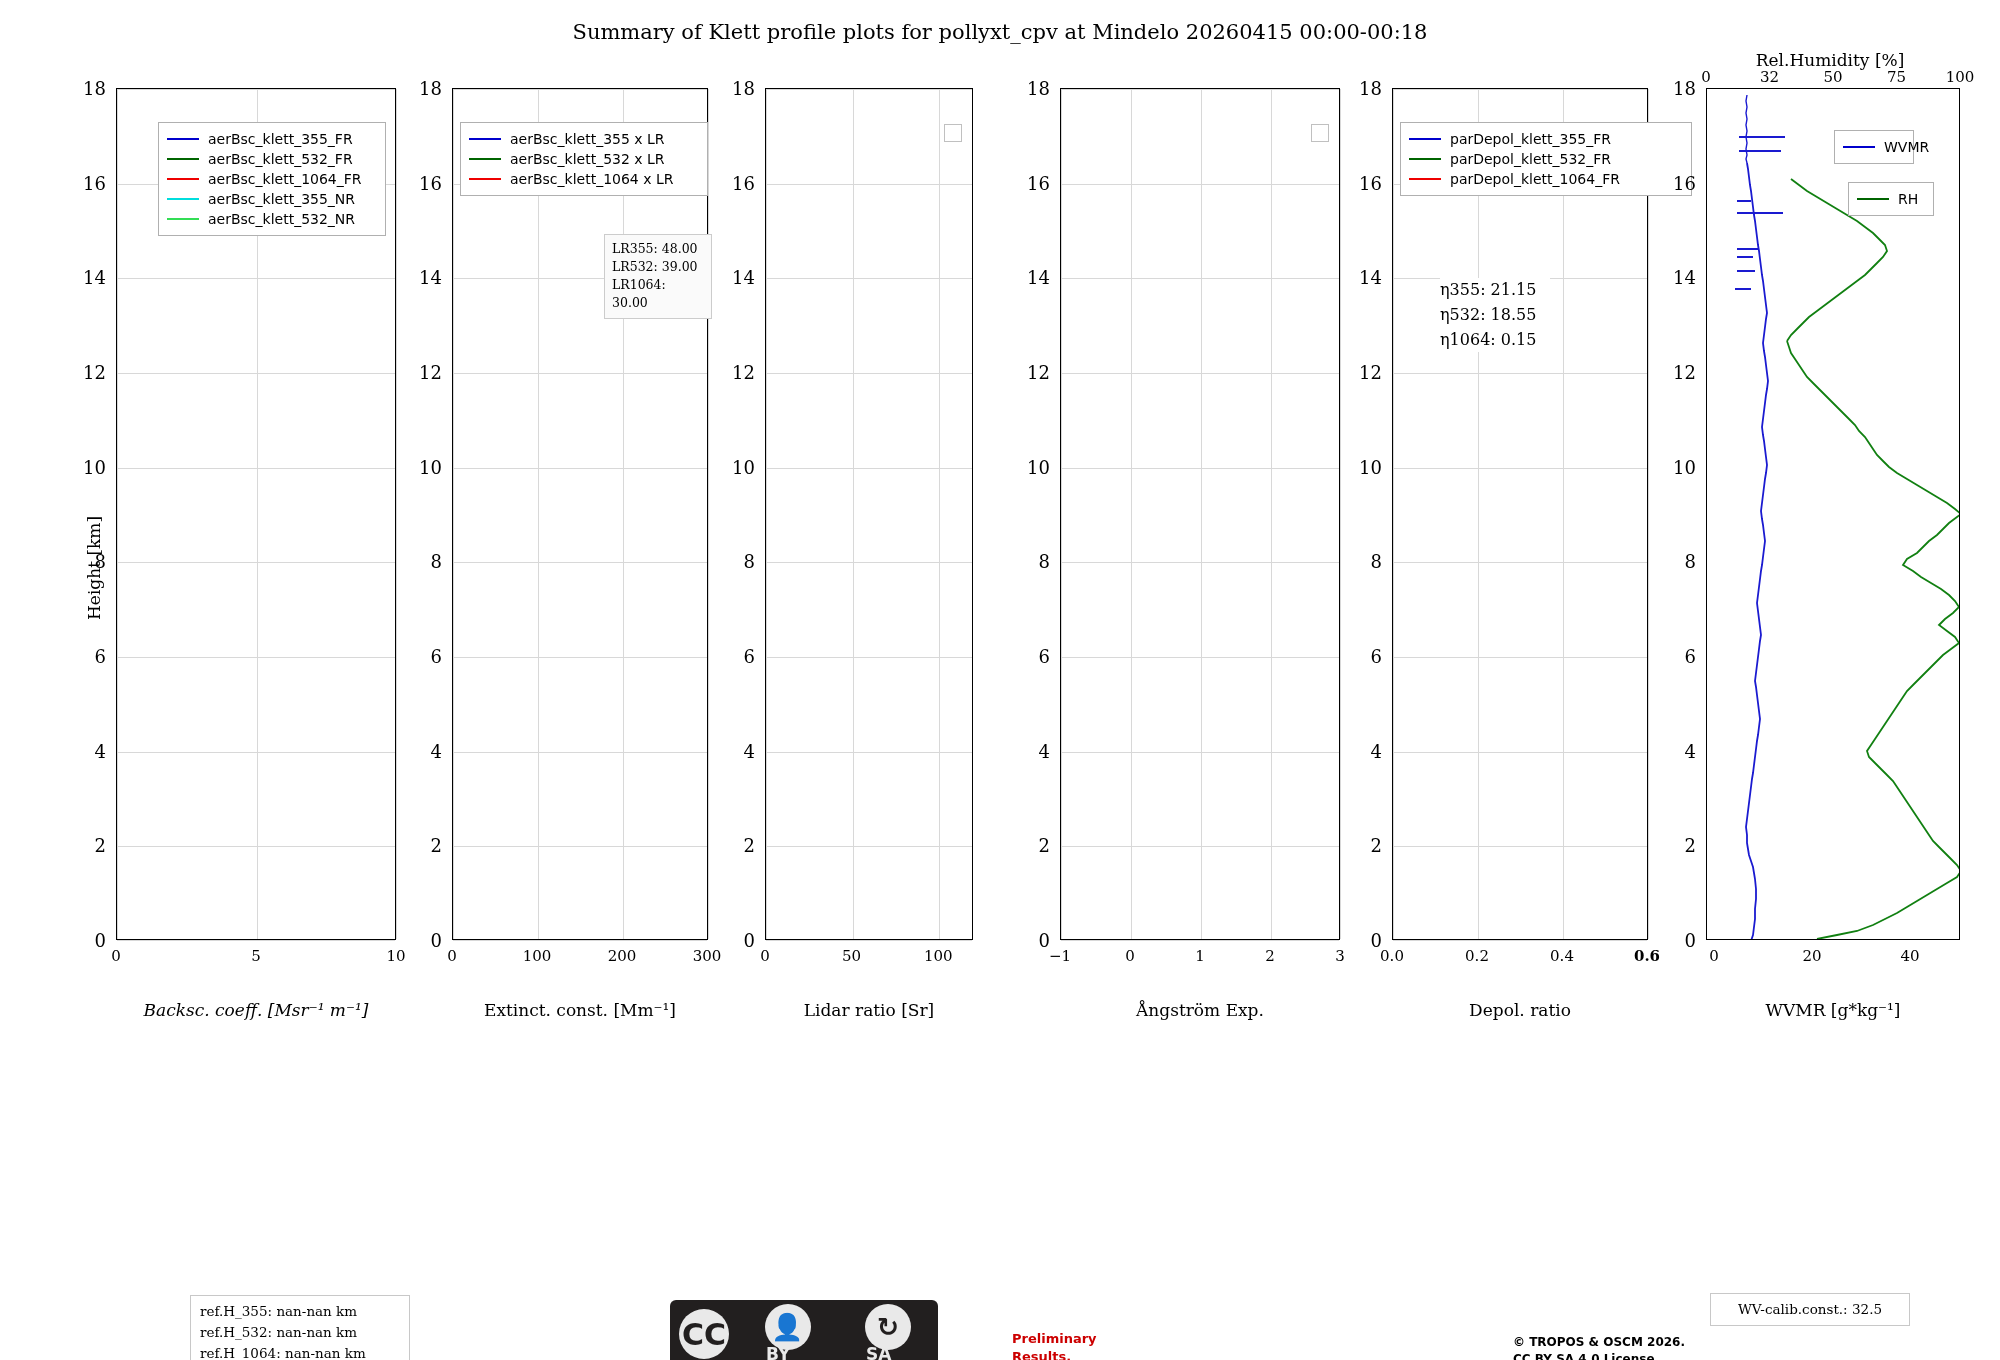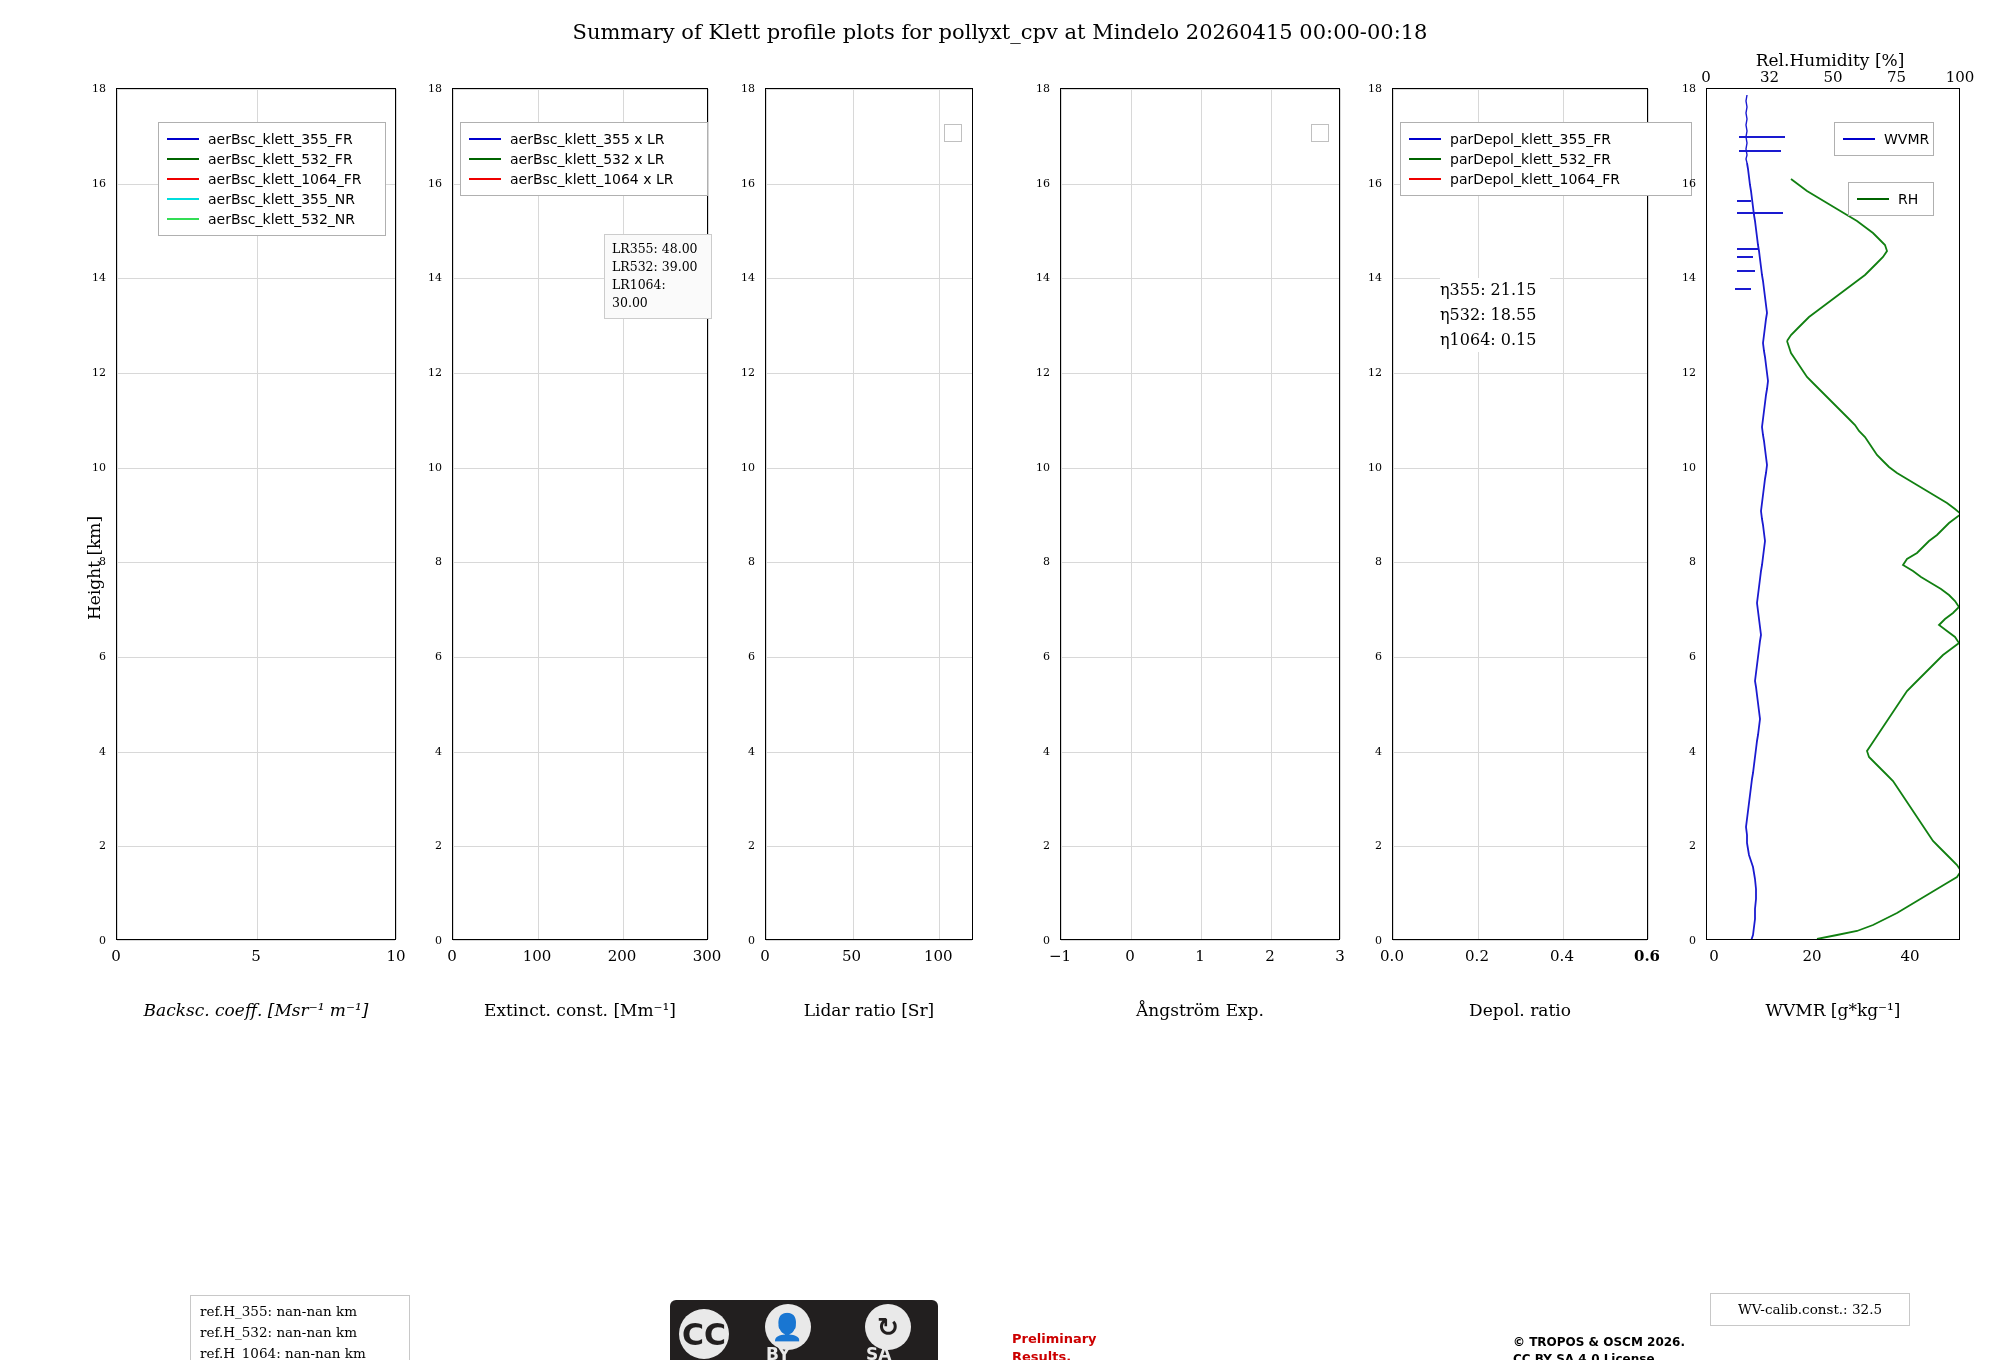--- a/index.html
+++ b/index.html
@@ -13,21 +13,21 @@
     position:absolute;top:20px;left:0;width:2000px;text-align:center;
     font-size:21px;font-family:"DejaVu Serif",serif;
   }
   .axes{
     position:absolute;border:1.2px solid #000;background:#fff;box-sizing:border-box;
   }
   .grid-line{position:absolute;background:#d8d8d8;}
   .grid-line.h{height:1px;left:0;right:0;}
   .grid-line.v{width:1px;top:0;bottom:0;}
   .ytick-label{
-    position:absolute;font-size:11px;text-align:right;transform:translateY(-50%);
+    position:absolute;font-size:18px;text-align:right;transform:translateY(-50%);
     font-family:"DejaVu Serif",serif;
   }
   .xtick-label{
     position:absolute;font-size:15px;text-align:center;transform:translateX(-50%);
     font-family:"DejaVu Serif",serif;
   }
   .xlabel{
     position:absolute;font-size:17px;text-align:center;
     font-family:"DejaVu Serif",serif;
   }
@@ -350,21 +350,21 @@
 <div class="ytick-label" style="left:1656px;top:561.3px;width:40px;">8</div>
 <div class="ytick-label" style="left:1656px;top:466.7px;width:40px;">10</div>
 <div class="ytick-label" style="left:1656px;top:372px;width:40px;">12</div>
 <div class="ytick-label" style="left:1656px;top:277.3px;width:40px;">14</div>
 <div class="ytick-label" style="left:1656px;top:182.7px;width:40px;">16</div>
 <div class="ytick-label" style="left:1656px;top:88px;width:40px;">18</div>
 <div class="xtick-label" style="left:1714px;top:947px;">0</div>
 <div class="xtick-label" style="left:1812px;top:947px;">20</div>
 <div class="xtick-label" style="left:1910px;top:947px;">40</div>
 <div class="xlabel" style="left:1706px;top:1000px;width:254px;">WVMR [g*kg⁻¹]</div>
-<div class="legend" style="left:1834px;top:122px;width:100px;">
+<div class="legend" style="left:1834px;top:130px;width:80px;">
   <div class="legend-row">
       <span class="legend-swatch" style="background:#0000cc;"></span>
       <span class="legend-text">WVMR</span>
     </div>
 </div>
 <div class="legend" style="left:1848px;top:182px;width:86px;">
   <div class="legend-row">
       <span class="legend-swatch" style="background:#006400;"></span>
       <span class="legend-text">RH</span>
     </div>

